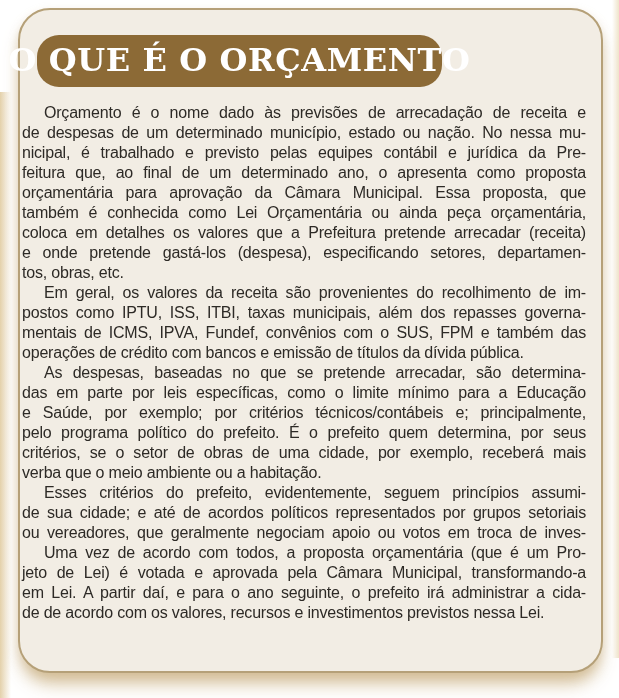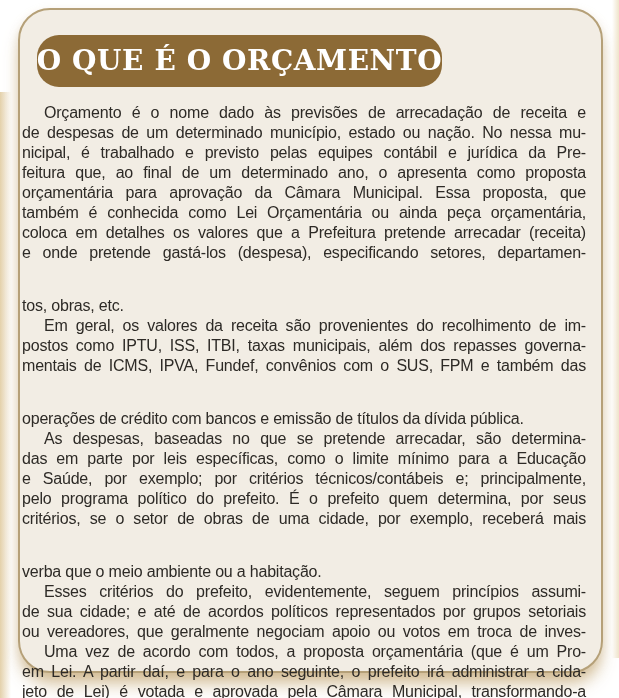--- a/index.html
+++ b/index.html
@@ -32,21 +32,21 @@
   .title-badge {
     position: absolute;
     left: 17px; top: 25px;
     width: 405px; height: 52px;
     border-radius: 22px;
     display: flex; align-items: center; justify-content: center;
   }
   .title-badge .label {
     font-family: "DejaVu Serif", "Liberation Serif", serif;
     font-weight: bold;
-    font-size: 28px;
+    font-size: 32px;
     letter-spacing: 0.6px;
     white-space: nowrap;
     padding-bottom: 2px;
   }
   .article-body {
     position: absolute;
     left: 0; top: 93px;
     width: 100%;
     box-sizing: border-box;
     padding: 0 15px 0 2px;
@@ -55,21 +55,21 @@
     letter-spacing: -0.2px;
     font-stretch: condensed;
   }
   .line {
     text-align: justify;
     text-align-last: justify;
     height: 20px;
     overflow: visible;
   }
   .line.first { text-indent: 22px; }
-  .line.last  { text-align-last: left; margin-top: 33px; }
+  .line.last  { text-align-last: left; }
 </style>
 </head>
 <body>
 
 <div class="edge-strip-left"></div>
 <div class="edge-strip-right"></div>
 
 <div class="card" style="background: rgb(242, 237, 228); border-color: rgb(181, 160, 120);">
   <div class="title-badge" style="background: rgb(140, 106, 54);">
     <span class="label" style="color: rgb(255, 255, 255);">O QUE É O ORÇAMENTO</span>
@@ -91,17 +91,17 @@
       <div class="line first">As despesas, baseadas no que se pretende arrecadar, são determina-</div>
       <div class="line">das em parte por leis específicas, como o limite mínimo para a Educação</div>
       <div class="line">e Saúde, por exemplo; por critérios técnicos/contábeis e; principalmente,</div>
       <div class="line">pelo programa político do prefeito. É o prefeito quem determina, por seus</div>
       <div class="line">critérios, se o setor de obras de uma cidade, por exemplo, receberá mais</div>
       <div class="line last">verba que o meio ambiente ou a habitação.</div>
       <div class="line first">Esses critérios do prefeito, evidentemente, seguem princípios assumi-</div>
       <div class="line">de sua cidade; e até de acordos políticos representados por grupos setoriais</div>
       <div class="line">ou vereadores, que geralmente negociam apoio ou votos em troca de inves-</div>
       <div class="line first">Uma vez de acordo com todos, a proposta orçamentária (que é um Pro-</div>
+      <div class="line">jeto de Lei) é votada e aprovada pela Câmara Municipal, transformando-a</div>
       <div class="line">em Lei. A partir daí, e para o ano seguinte, o prefeito irá administrar a cida-</div>
-      <div class="line">jeto de Lei) é votada e aprovada pela Câmara Municipal, transformando-a</div>
       <div class="line last">de de acordo com os valores, recursos e investimentos previstos nessa Lei.</div>
     </div>
 </div>
 
 </body></html>

